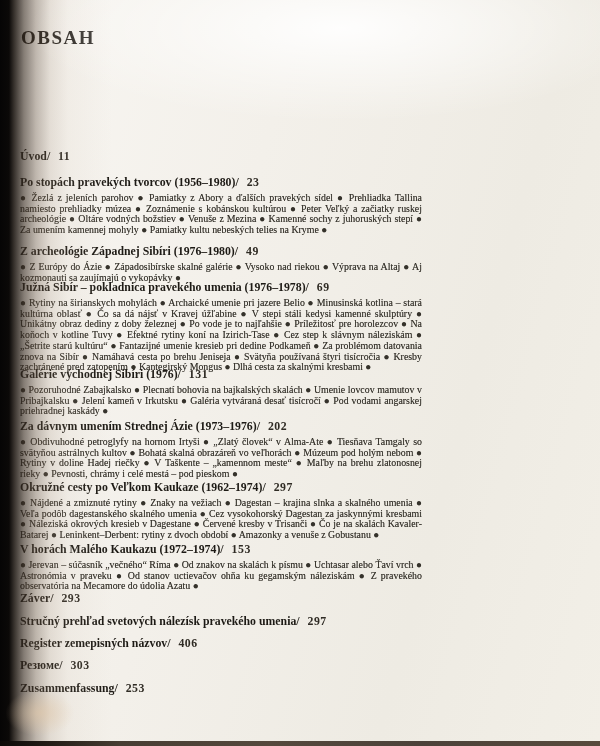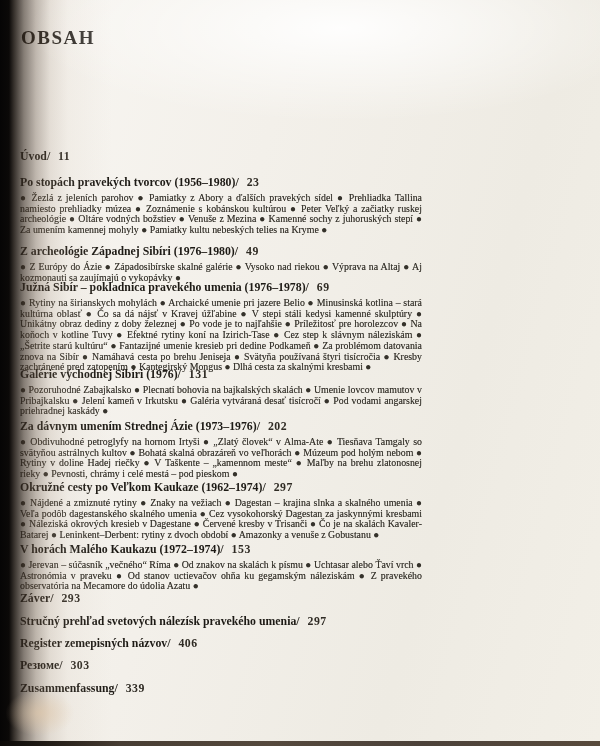--- a/index.html
+++ b/index.html
@@ -128,21 +128,21 @@
     <div class="entry t-b3">
       <span class="b">Register zemepisných názvov/</span>
       <span class="pg">406</span>
     </div>
     <div class="entry t-b4">
       <span class="b">Резюме/</span>
       <span class="pg">303</span>
     </div>
     <div class="entry t-b5">
       <span class="b">Zusammenfassung/</span>
-      <span class="pg">339</span>
+      <span class="pg">253</span>
     </div>
 
   </div>
 
   <div class="gutter-shadow"></div>
   <div class="gutter-warm-glow"></div>
   <div class="page-glare"></div>
   <div class="bottom-edge"></div>
 </div>
 

